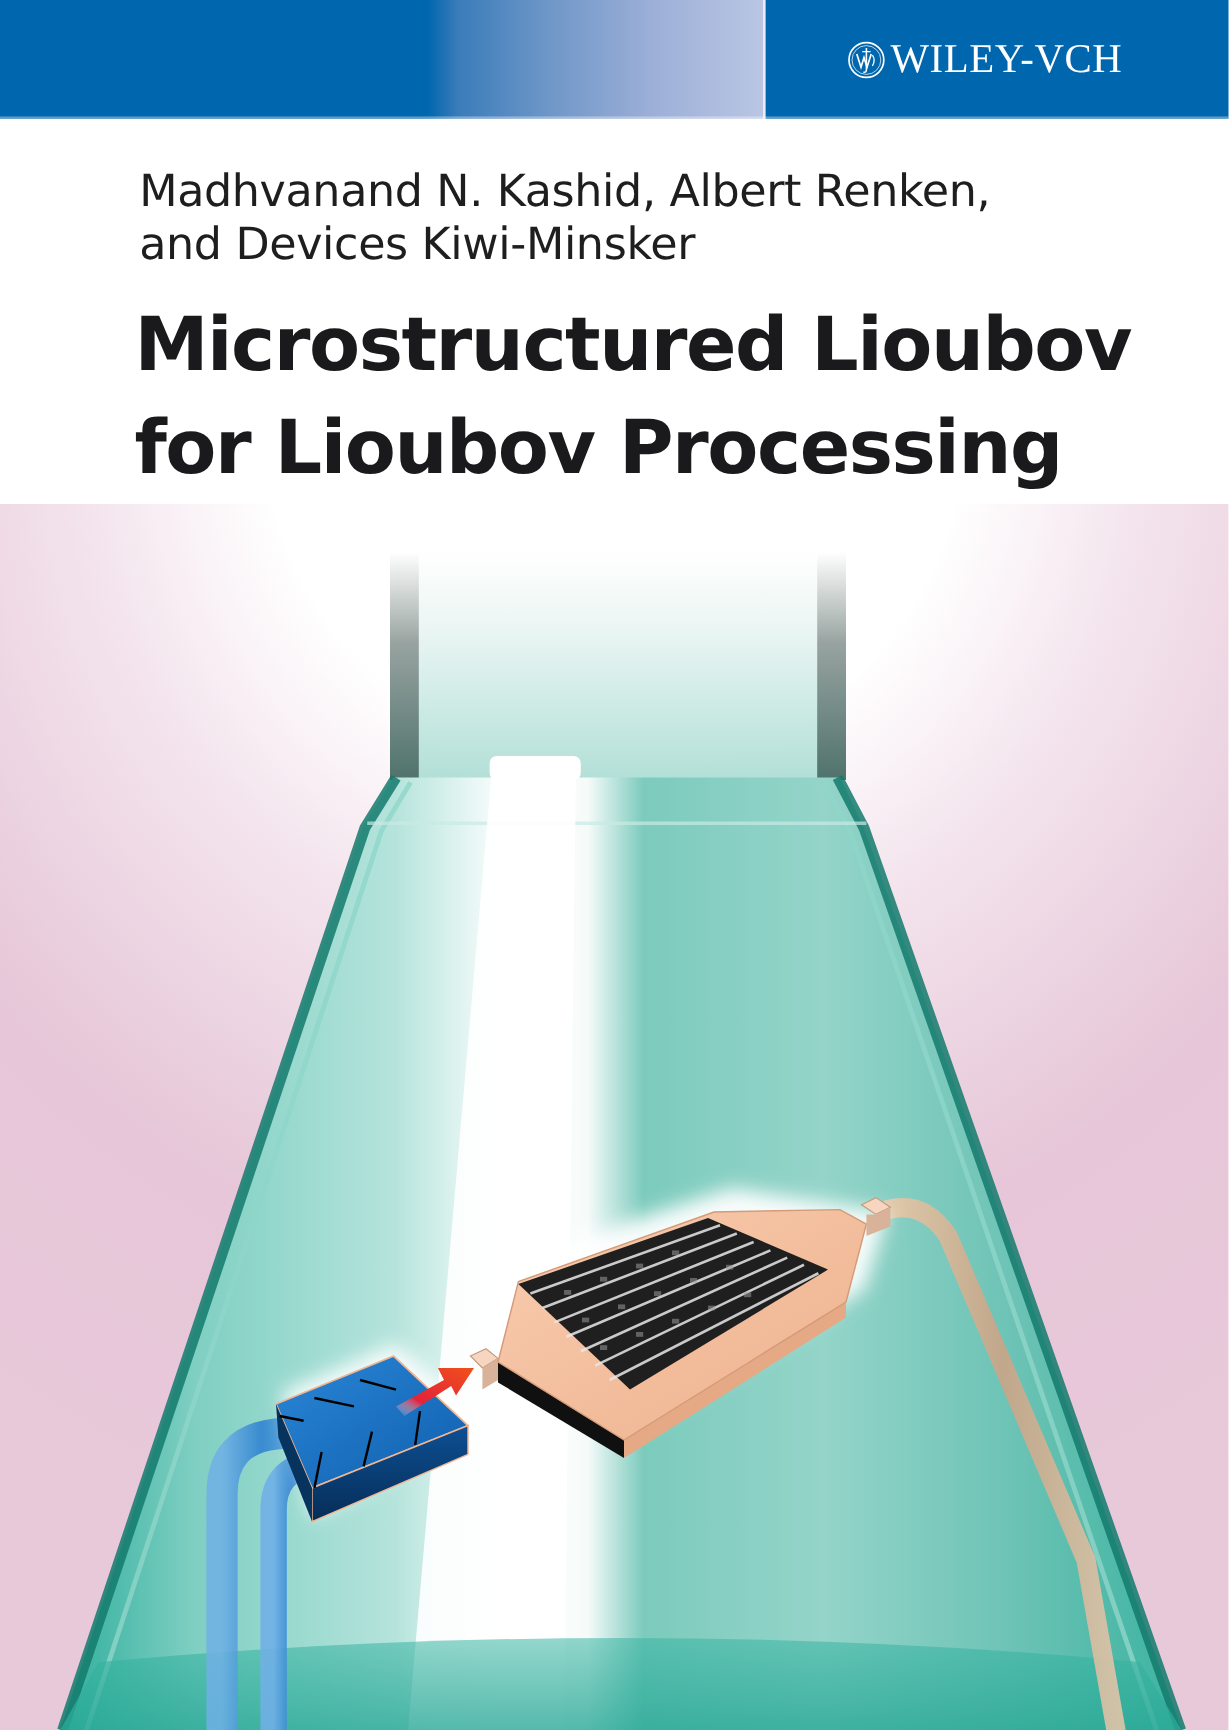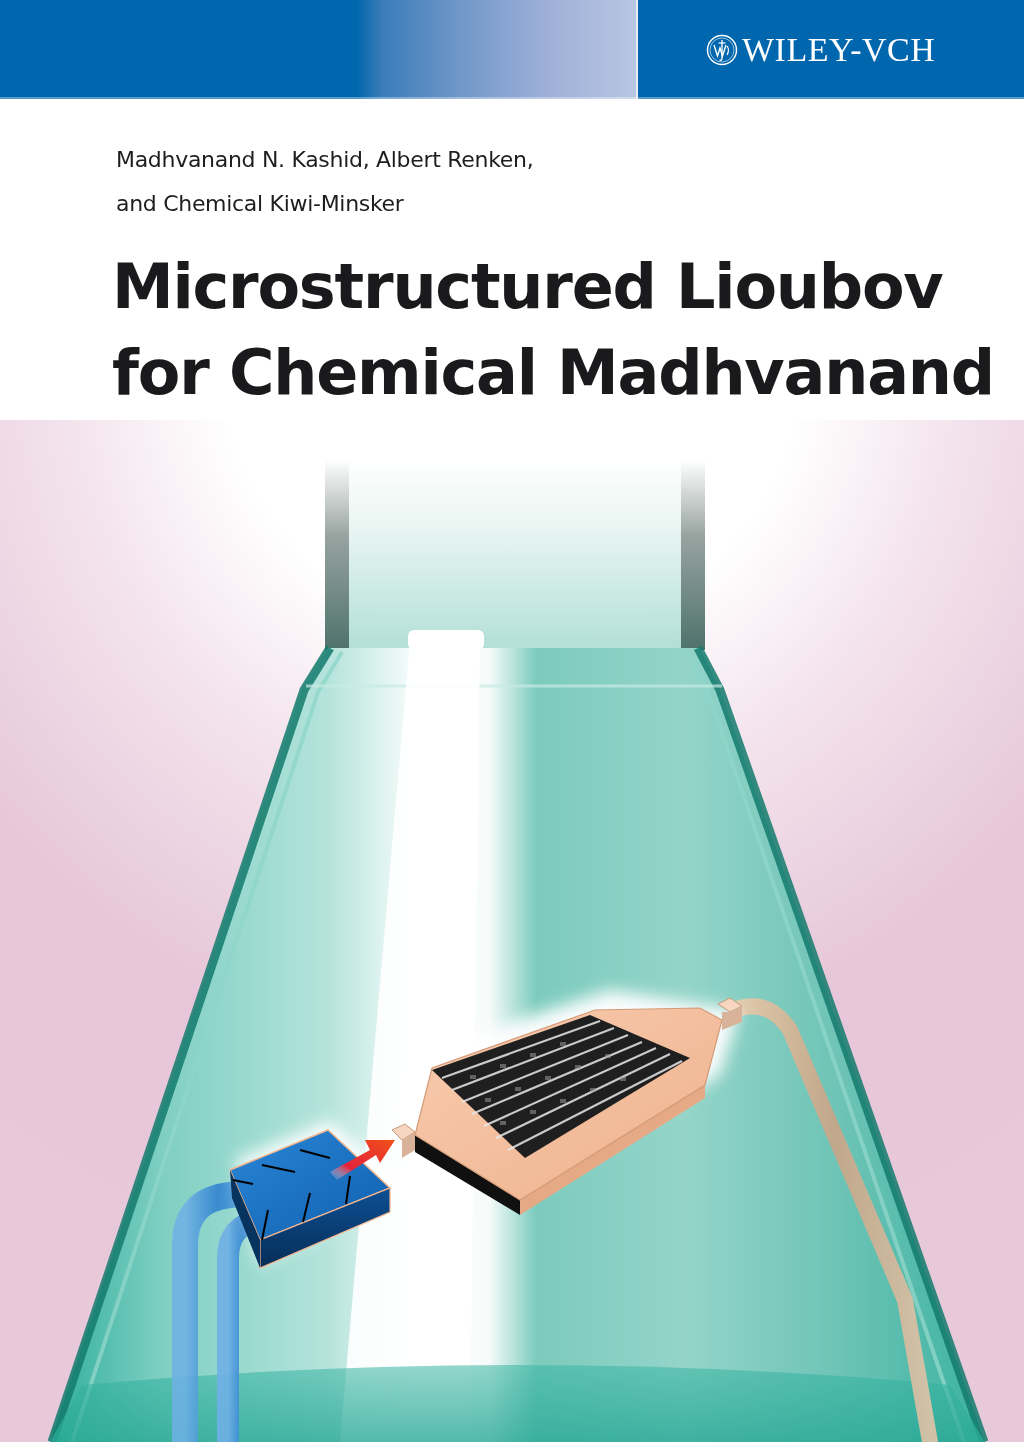--- a/index.html
+++ b/index.html
@@ -35,21 +35,21 @@
     .wiley-emblem { width: 32px; height: 32px; display: block; }
     .publisher-name {
       color: #ffffff;
       font-family: "Liberation Serif", "DejaVu Serif", serif;
       font-size: 34px; letter-spacing: 0.5px; line-height: 1;
     }
 
     
     .authors {
       position: absolute; left: 116px; top: 138px;
-      color: #1e1e1e; font-size: 22px; line-height: 44px;
+      color: #1e1e1e; font-size: 37px; line-height: 44px;
       font-family: "DejaVu Sans", "Liberation Sans", sans-serif;
       letter-spacing: -0.3px;
     }
     .authors div { white-space: nowrap; }
     .title {
       position: absolute; left: 112px; top: 244px;
       color: #1a1a1c; font-weight: bold;
       font-size: 62px; line-height: 86px;
       letter-spacing: -1.2px;
       font-family: "DejaVu Sans", "Liberation Sans", sans-serif;
@@ -81,26 +81,26 @@
           <path d="M21 12 Q24 16 21 21" fill="none" stroke="#ffffff" stroke-width="1.1"></path>
         </svg>
         <span class="publisher-name">WILEY-VCH</span>
       </div>
     </div>
     <div class="header-underline"></div>
   </div>
 
   <div class="authors">
     <div>Madhvanand N. Kashid, Albert Renken,</div>
-    <div>and Chemical Kiwi-Minsker</div>
+    <div>and Devices Kiwi-Minsker</div>
   </div>
 
   <div class="title">
     <div>Microstructured Lioubov</div>
-    <div>for Chemical Madhvanand</div>
+    <div>for Lioubov Processing</div>
   </div>
 
   <div class="illustration">
     <svg viewBox="0 420 1024 1022" preserveAspectRatio="none">
       <defs>
         <radialGradient id="pinkBg" cx="50%" cy="0%" r="95%" fx="50%" fy="-10%">
           <stop offset="0%" stop-color="#ffffff"></stop>
           <stop offset="30%" stop-color="#ffffff"></stop>
           <stop offset="46%" stop-color="#f3e3ec"></stop>
           <stop offset="70%" stop-color="#e6c6d8"></stop>

